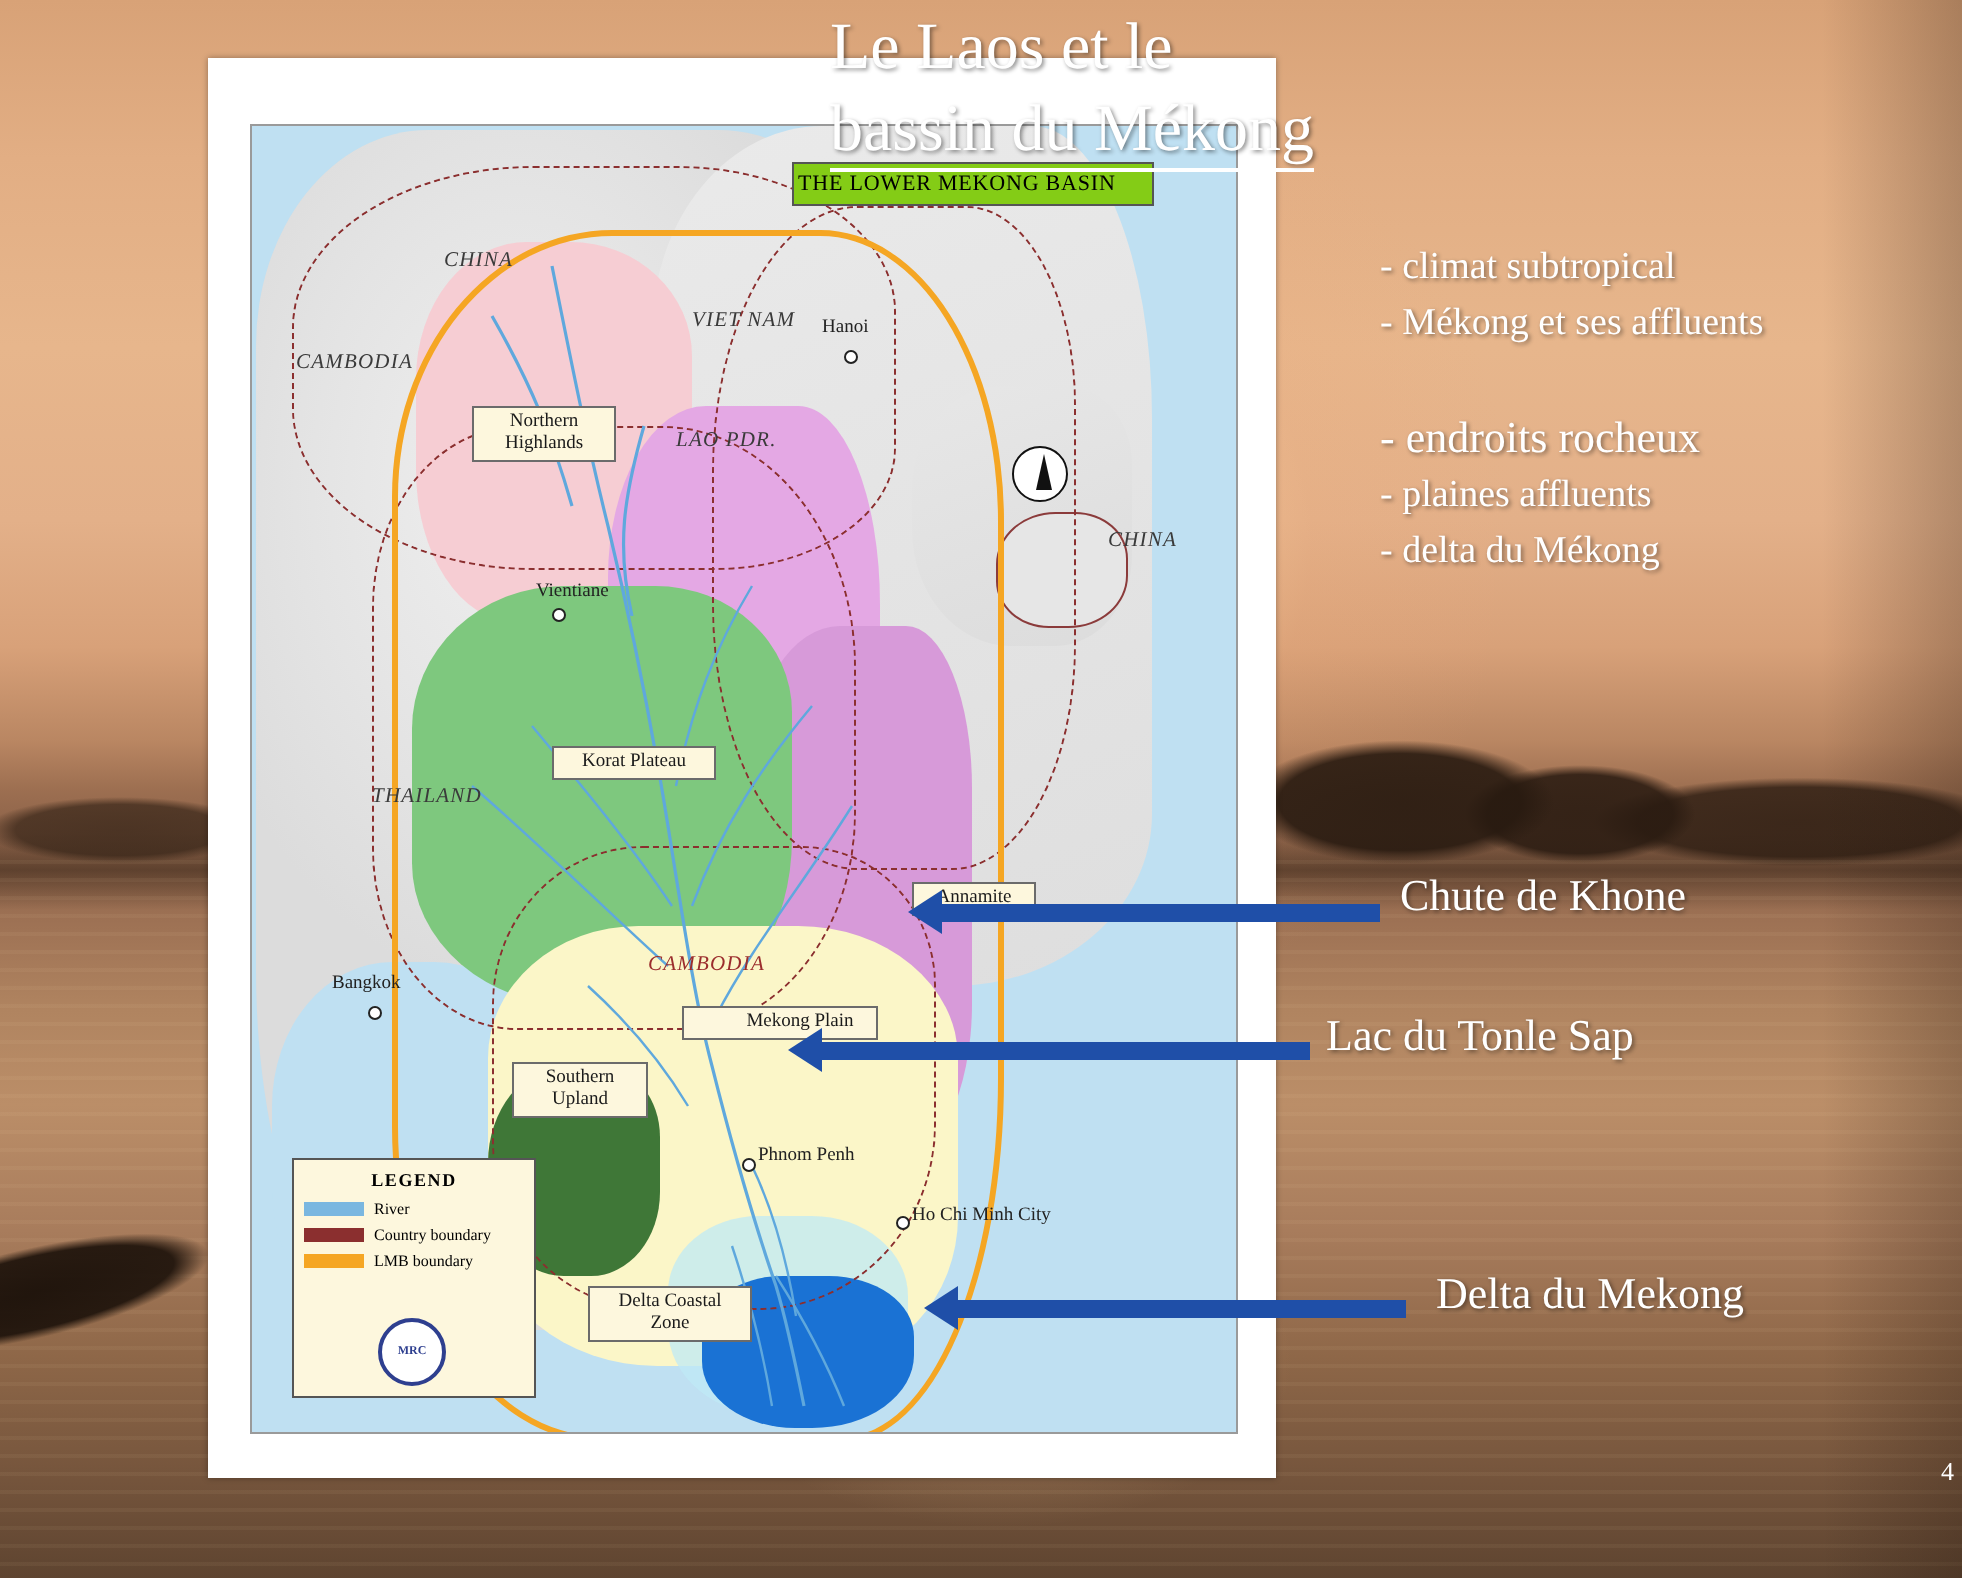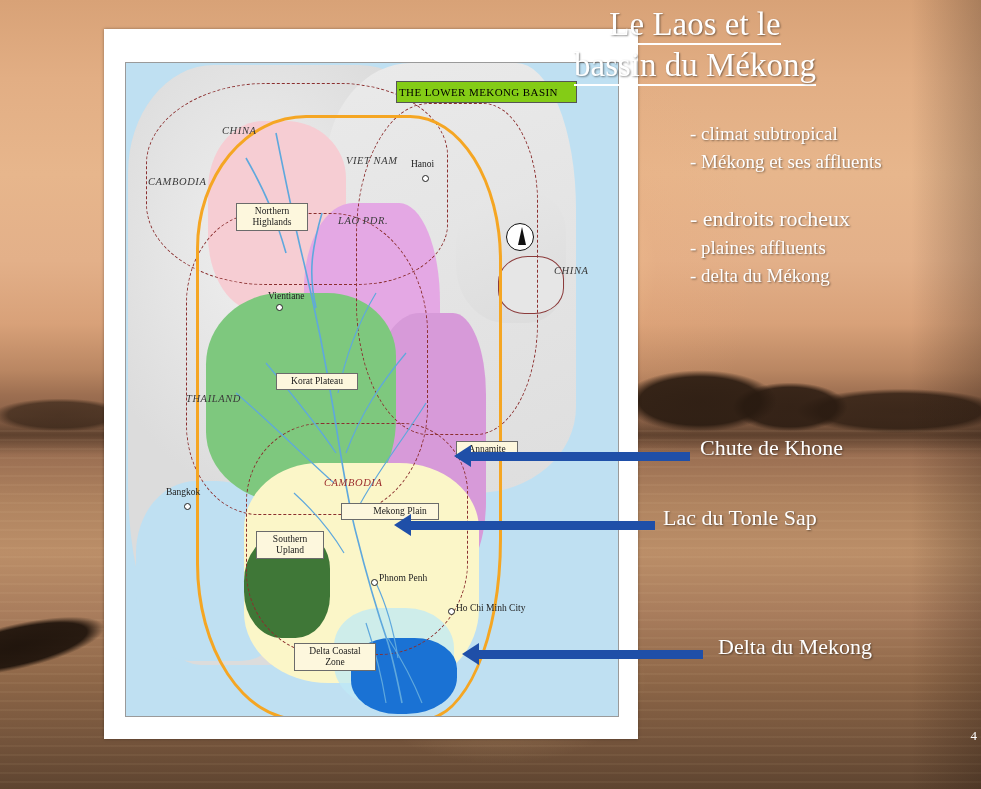--- a/index.html
+++ b/index.html
@@ -297,21 +297,21 @@
     border-right: 4px solid transparent;
     border-bottom: 18px solid #111;
   }
 
   
   .heading {
     position: absolute;
     right: 6px;
     top: 4px;
     width: 560px;
-    text-align: center;
+    text-align: left;
     color: #ffffff;
     font-size: 33px;
     line-height: 41px;
     text-shadow: 1px 1px 2px rgba(0,0,0,0.45);
   }
   .heading span { border-bottom: 2px solid #ffffff; padding-bottom: 1px; }
   .bullets {
     position: absolute;
     left: 690px;
     top: 120px;
@@ -438,20 +438,36 @@
       <div class="boxlabel" style="left:215px; top:440px; width:68px;padding-left:24px;">
         <span>Mekong Plain</span>
       </div>
       <div class="boxlabel" style="left:130px; top:468px; width:58px;">
         <span>Southern Upland</span>
       </div>
       <div class="boxlabel" style="left:168px; top:580px; width:72px;">
         <span>Delta Coastal Zone</span>
       </div>
 
+      <div class="legend">
+        <h4>LEGEND</h4>
+        <div class="legend-row">
+          <span class="legend-swatch" style="background:#7ab7e0;"></span>
+          <span>River</span>
+        </div>
+        <div class="legend-row">
+          <span class="legend-swatch" style="background:#8b2f2f;"></span>
+          <span>Country boundary</span>
+        </div>
+        <div class="legend-row">
+          <span class="legend-swatch" style="background:#f5a623;"></span>
+          <span>LMB boundary</span>
+        </div>
+        <div class="mrc-logo">MRC</div>
+      </div>
     </div>
   </div>
 
   <div class="heading">
     <div><span>Le Laos et le</span></div>
     <div><span>bassin du Mékong</span></div>
   </div>
 
   <div class="bullets">
     <div class="group1">

